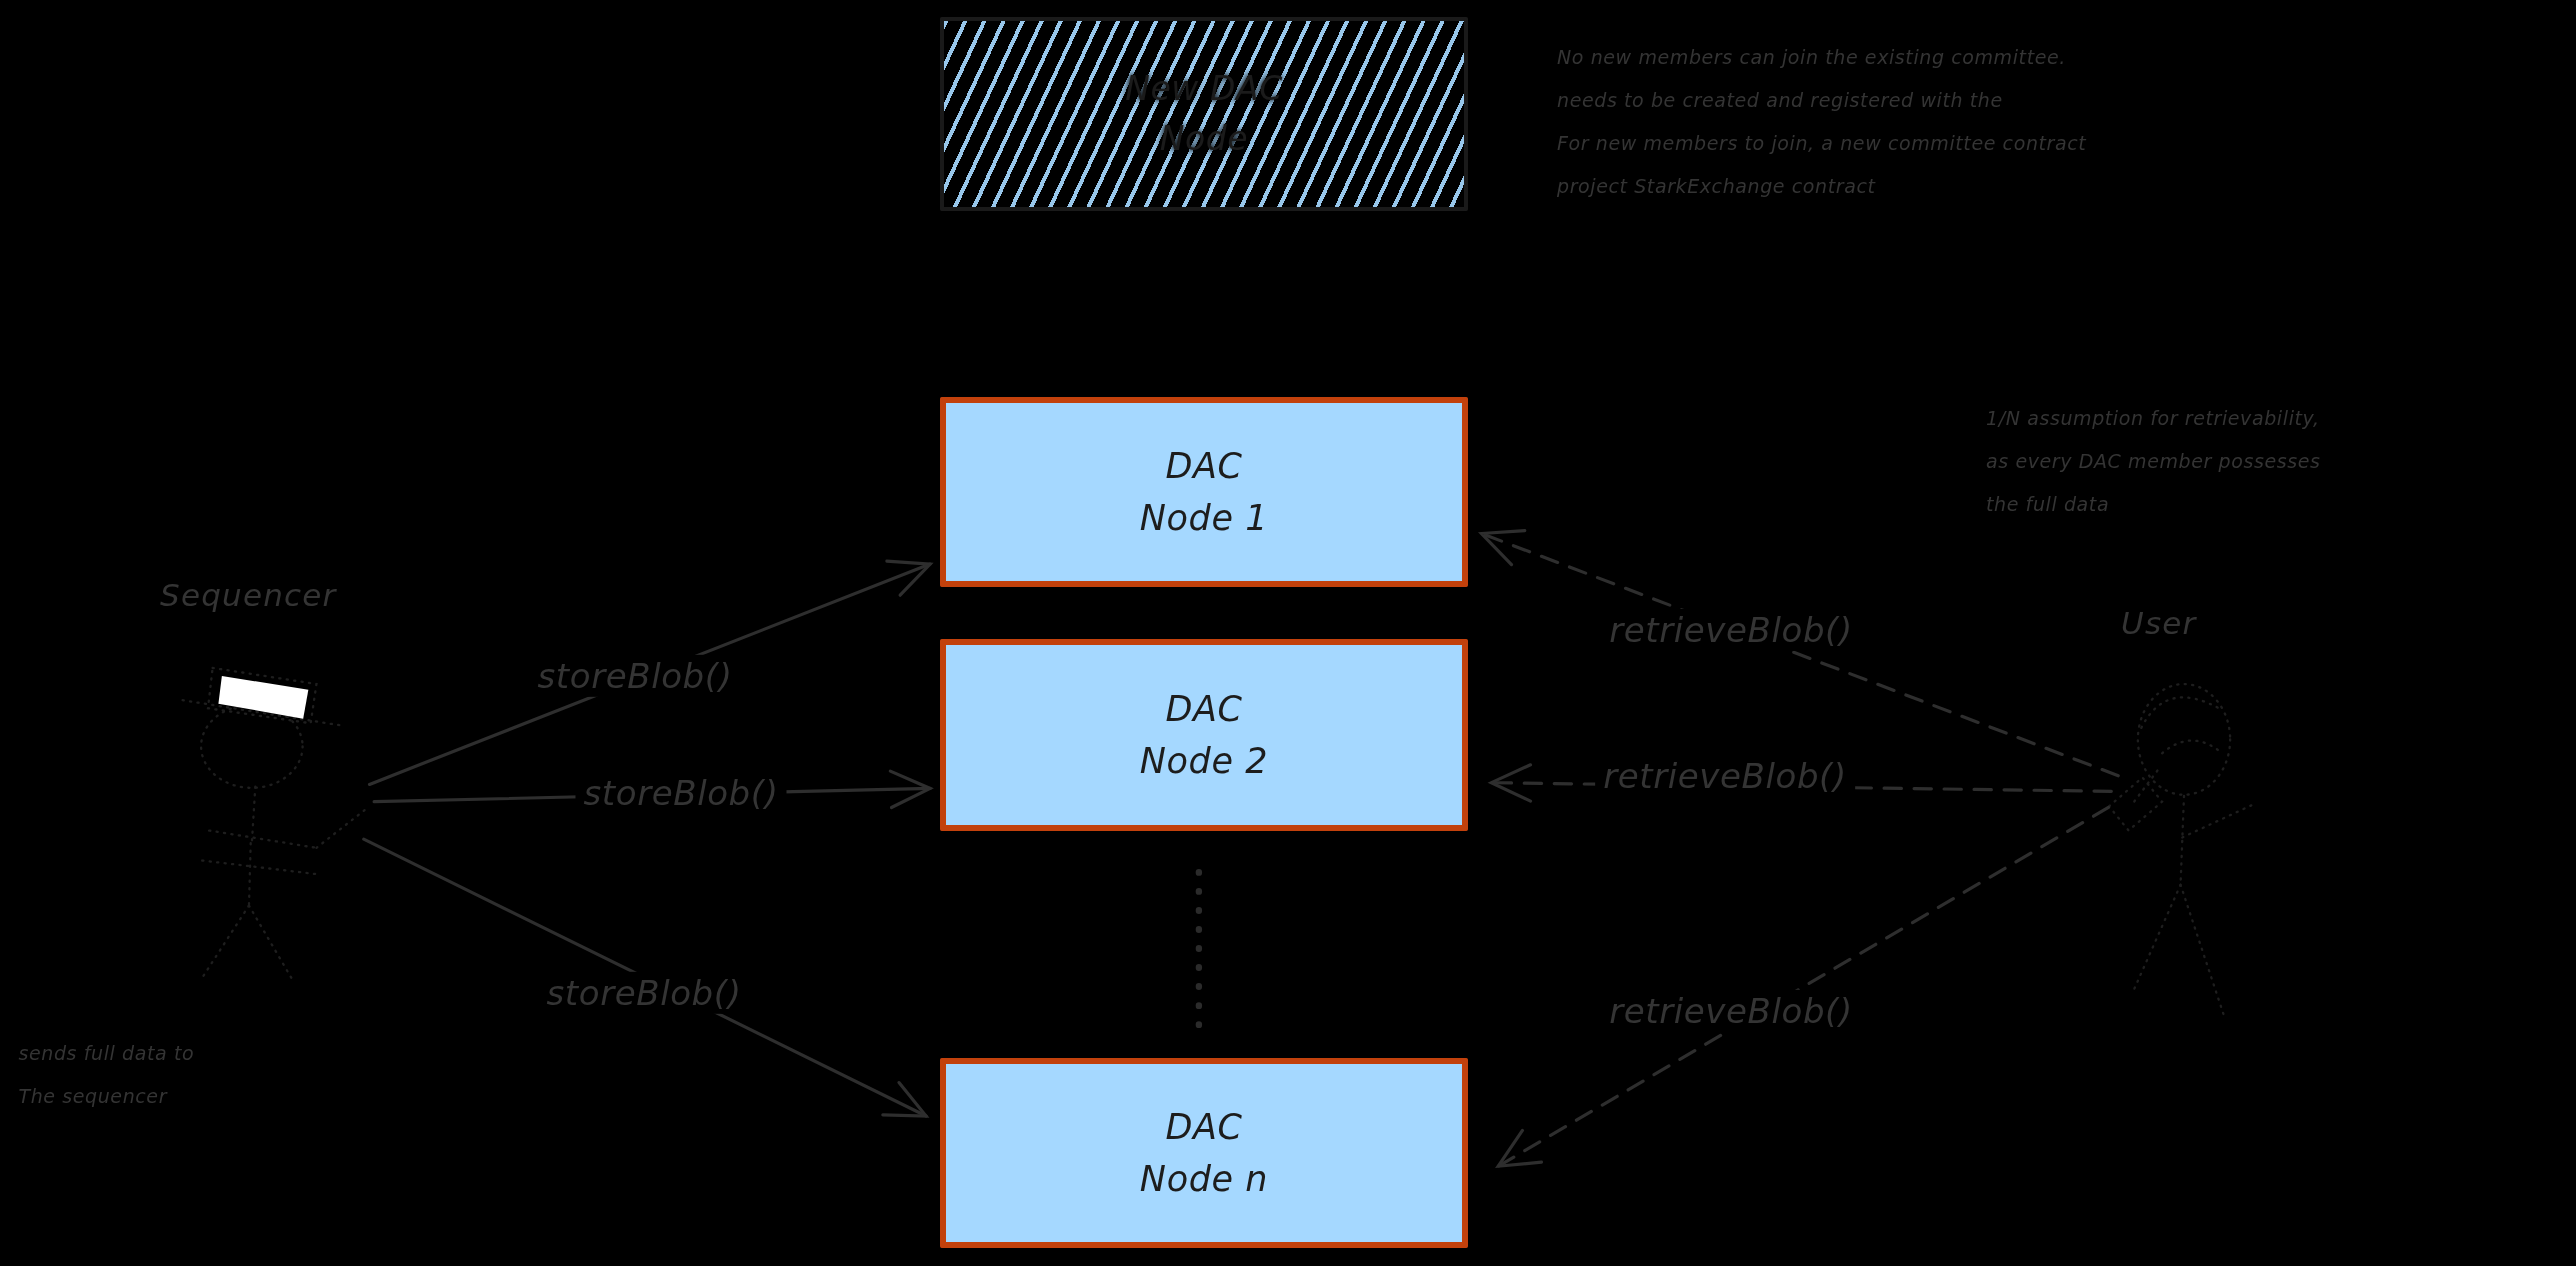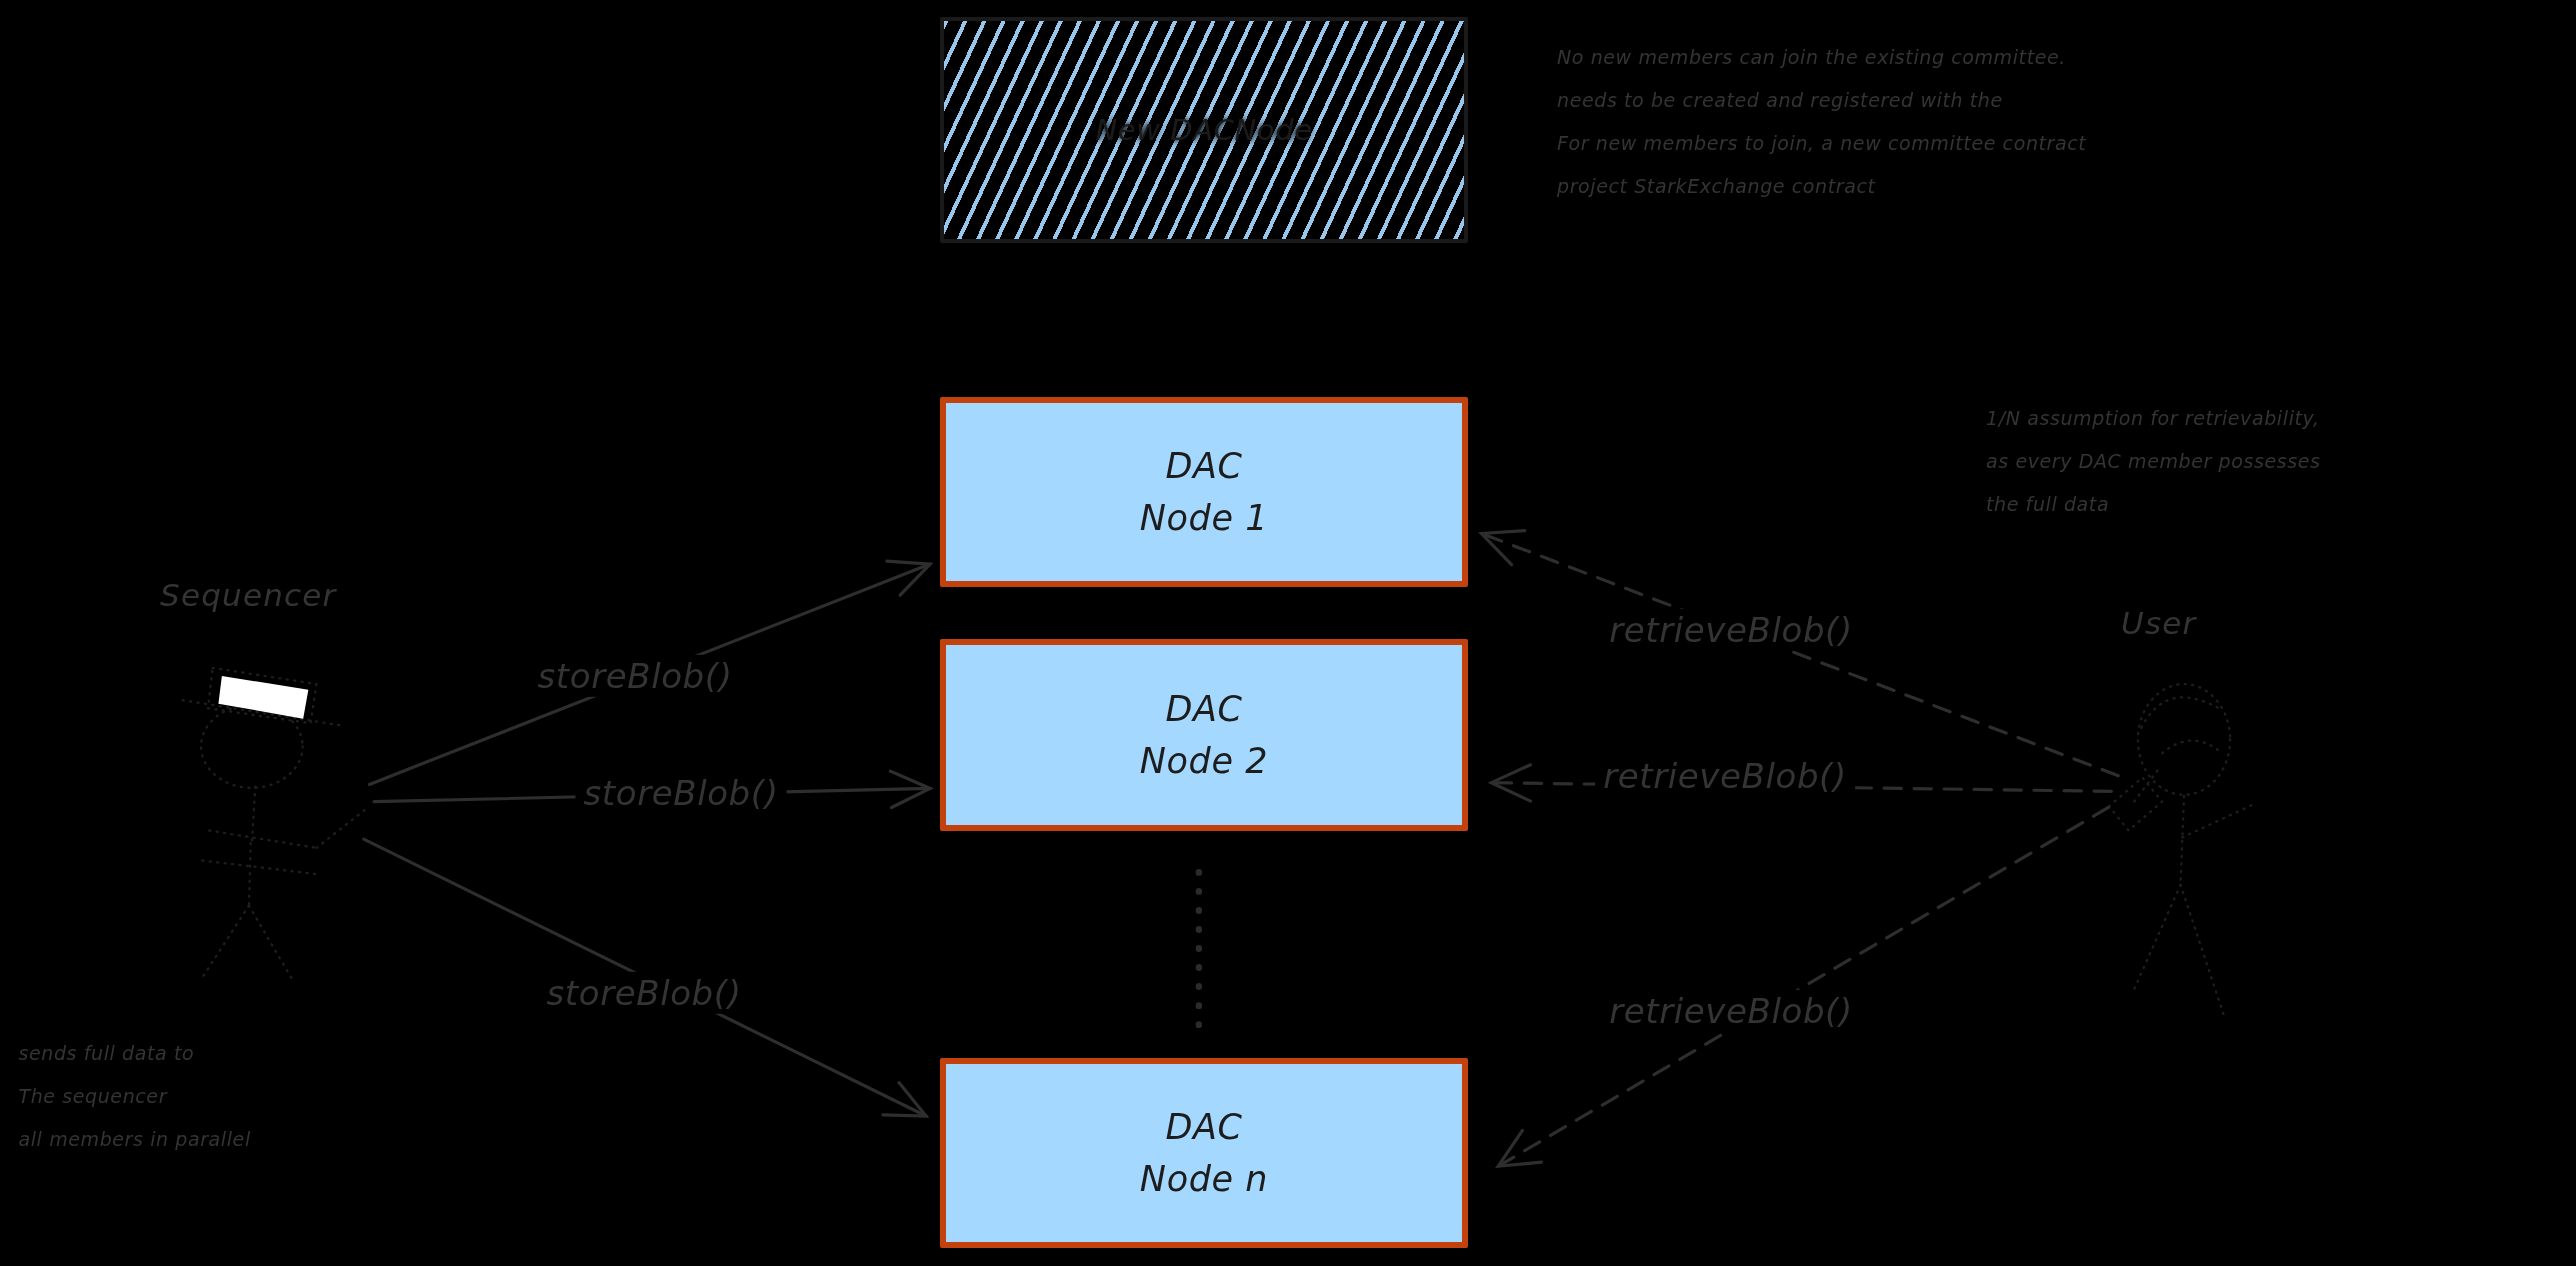--- a/index.html
+++ b/index.html
@@ -21,30 +21,30 @@
     display:flex;flex-direction:column;align-items:center;justify-content:center;
     color:#1d1d1d;
     font-size:35px;line-height:52px;
     font-style:italic;letter-spacing:0.6px;
     text-align:center;
   }
   #node1{top:397px;}
   #node2{top:639px;height:192px;}
   #noden{top:1058px;}
   #newdac{
-    position:absolute;left:940px;top:17.3px;width:528px;height:226px;
+    position:absolute;left:940px;top:17.3px;width:528px;height:194px;
     background:repeating-linear-gradient(115deg,
        rgba(165,216,255,.92) 0px, rgba(165,216,255,.92) 4px,
        rgba(0,0,0,0) 4px, rgba(0,0,0,0) 17.3px);
     border:4px solid #1a1a1a;
     border-radius:1.7px;
     box-sizing:border-box;
-    display:flex;flex-direction:row;align-items:center;justify-content:center;
+    display:flex;flex-direction:column;align-items:center;justify-content:center;
     color:#1b1b1b;
-    font-size:29px;line-height:50px;
+    font-size:33px;line-height:50px;
     font-style:italic;letter-spacing:0.6px;
     text-align:center;
     text-shadow:0 0 9.2px rgba(0,0,0,.95), 0 0 4px rgba(0,0,0,.9);
   }
   .note{
     position:absolute;
     color:#343434;
     font-size:19px;line-height:43px;
     font-style:italic;letter-spacing:0.6px;
     white-space:nowrap;
@@ -159,17 +159,16 @@
 
   <div class="note" style="left:1986px;top:397px;">
     <div>1/N assumption for retrievability,</div>
     <div>as every DAC member possesses</div>
     <div>the full data</div>
   </div>
 
   <div class="note" style="left:18.5px;top:1032px;">
     <div>sends full data to</div>
     <div>The sequencer</div>
-    <div>all members in parallel</div>
   </div>
 
 </div>
 
 
 </body></html>

